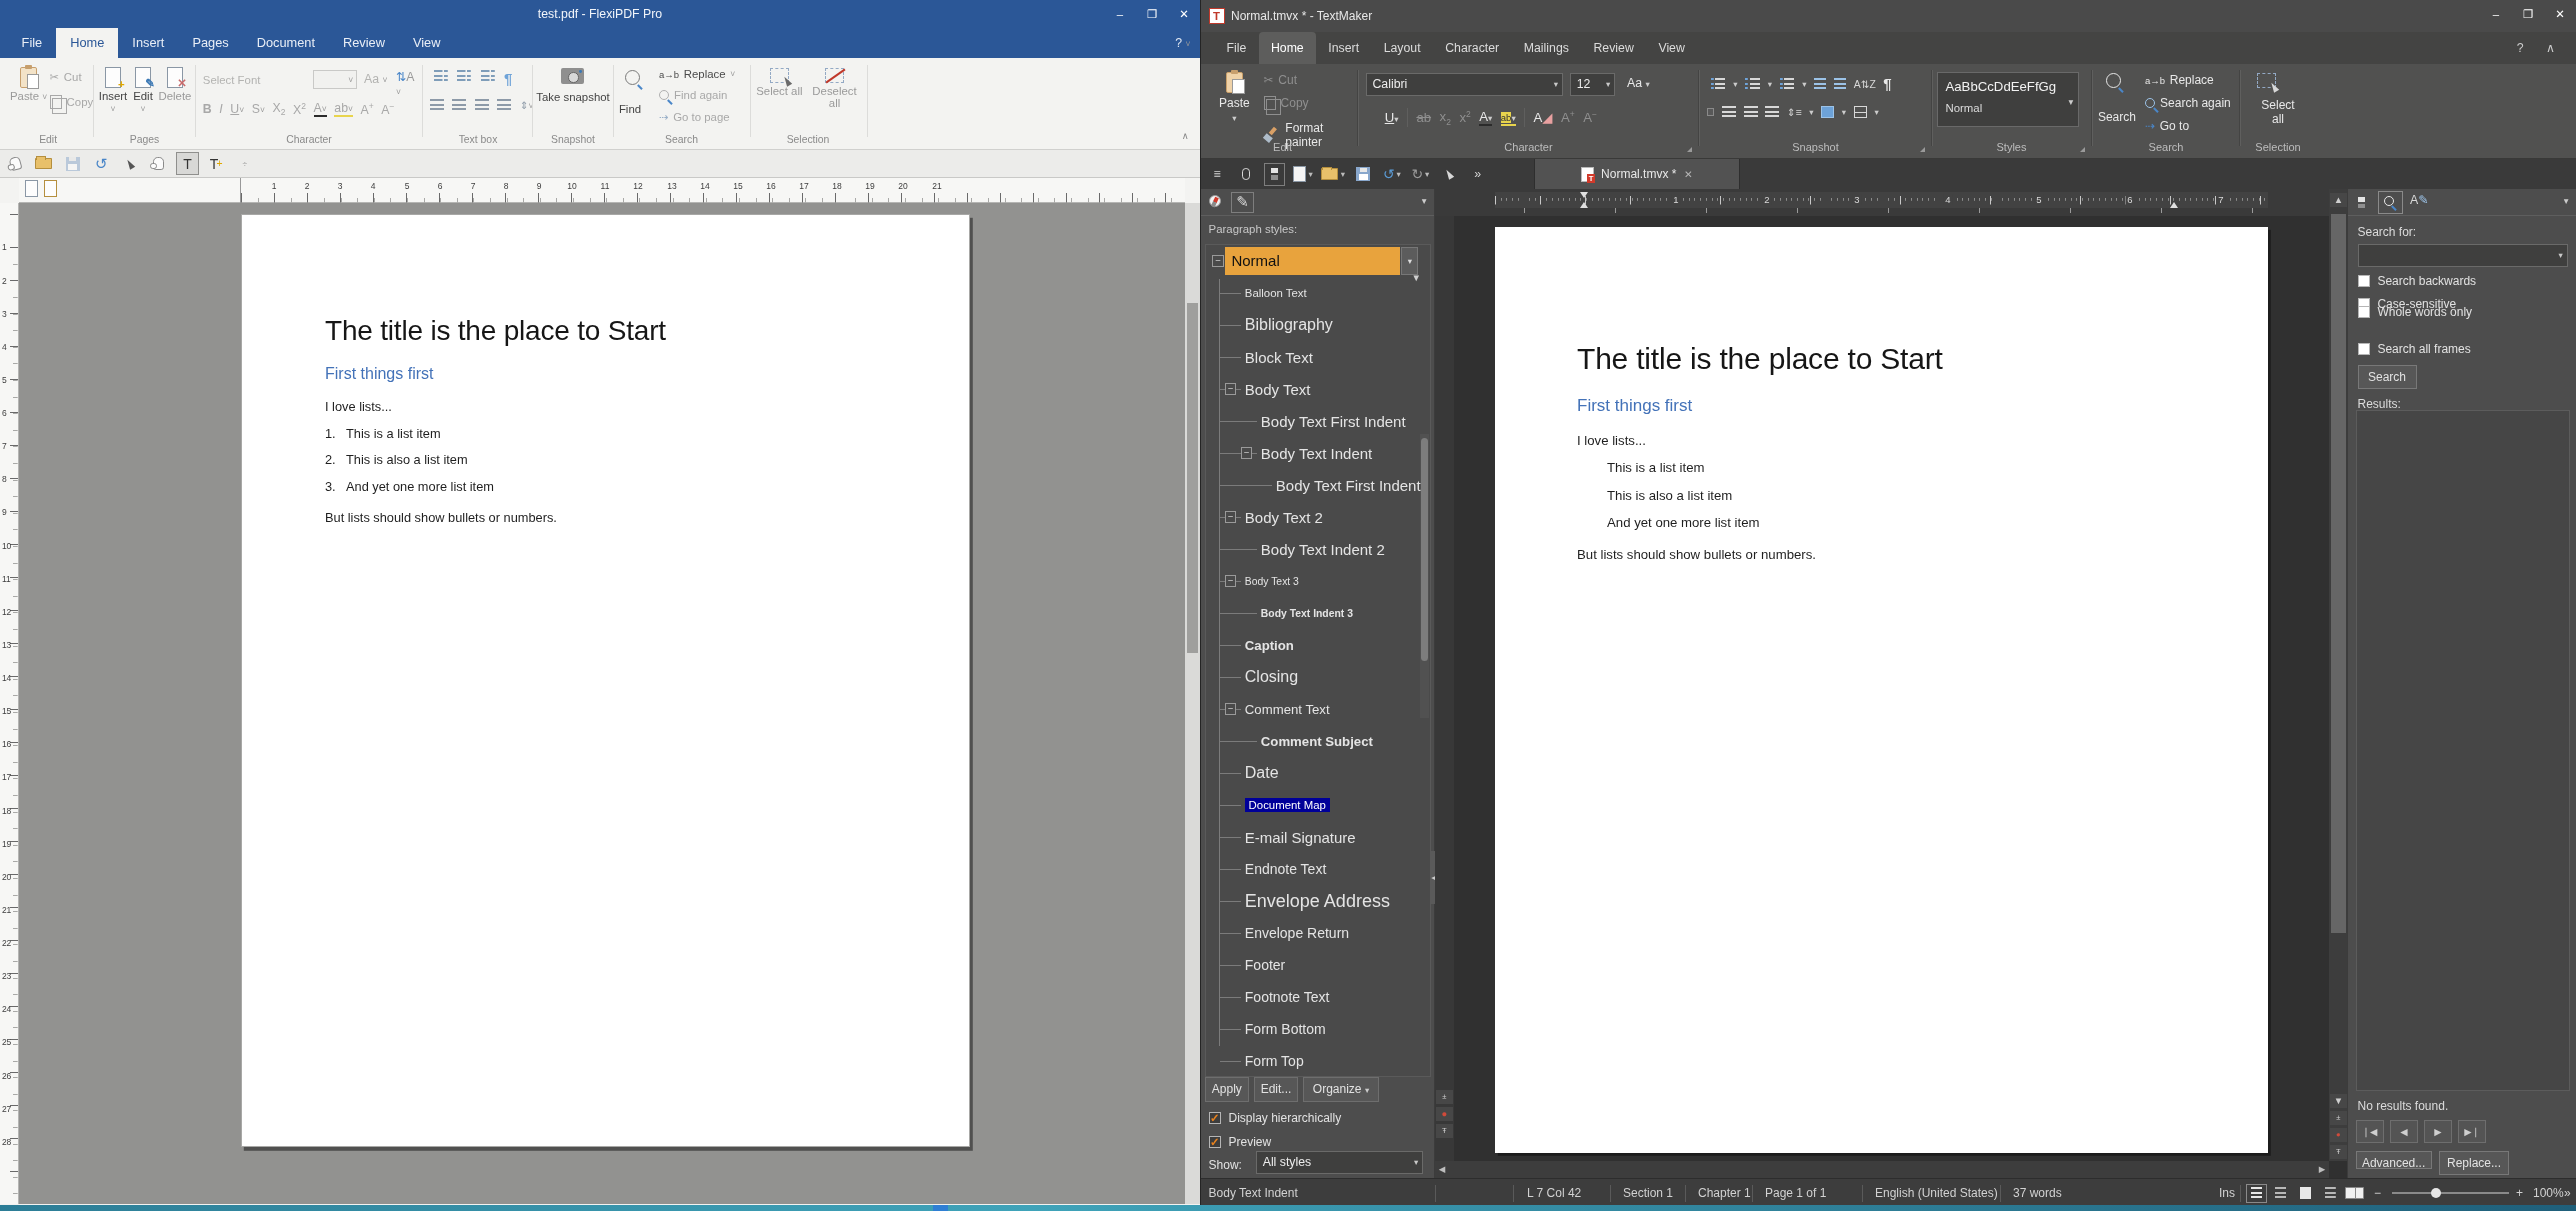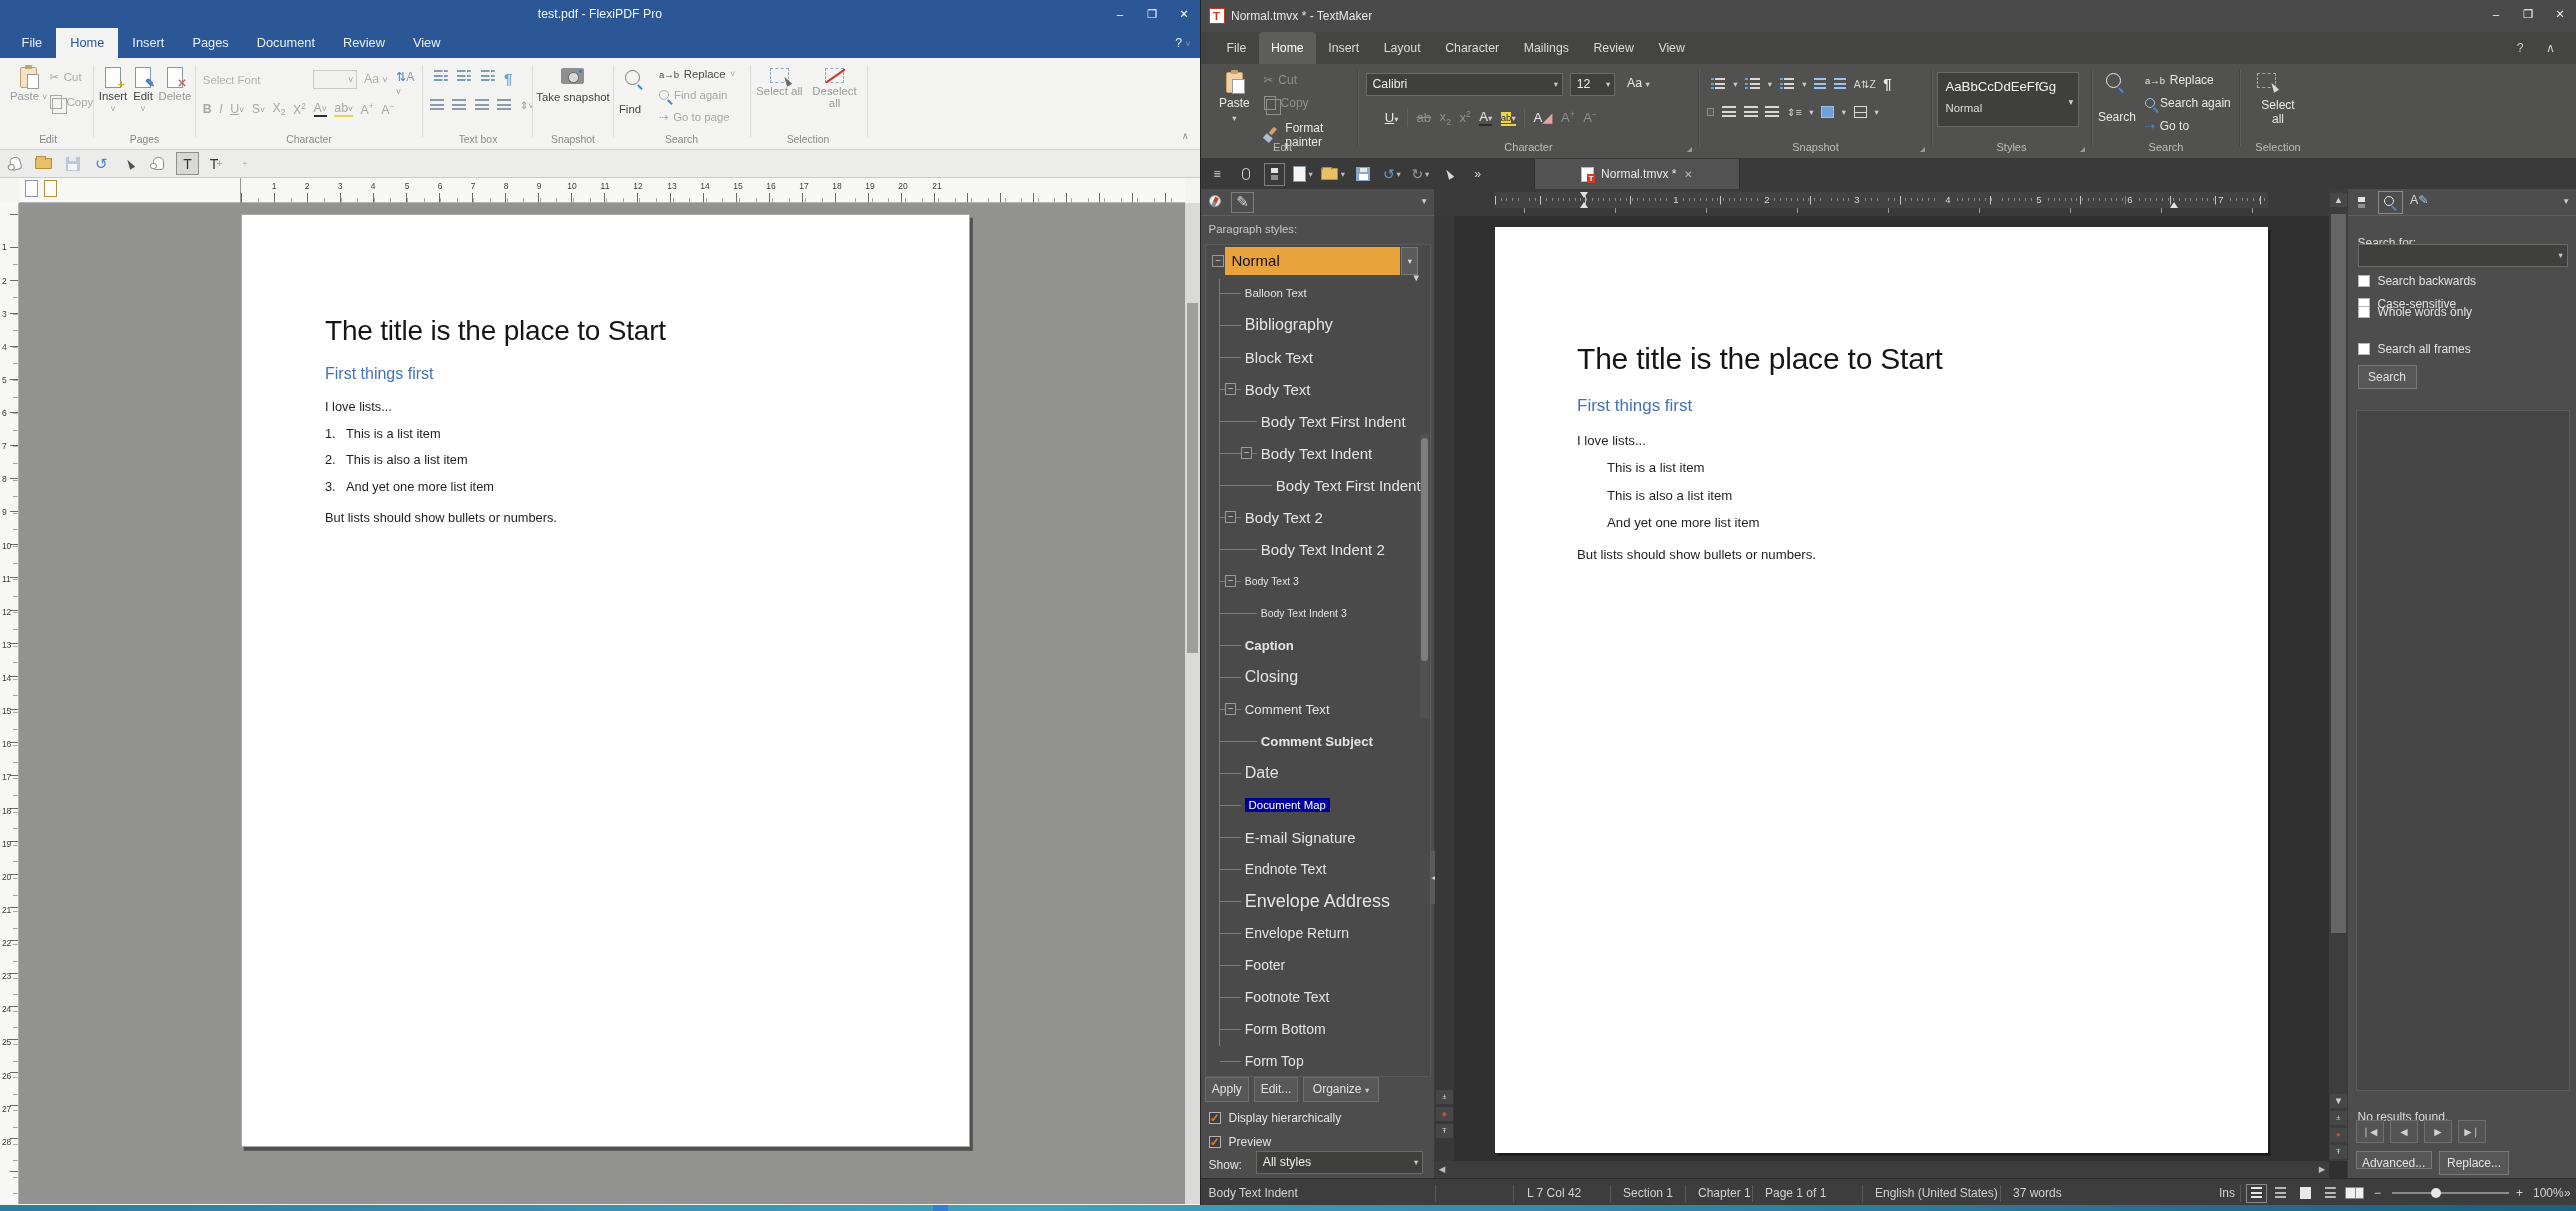--- a/index.html
+++ b/index.html
@@ -120,21 +120,21 @@
   .tm-pg-title { font-size:30px; letter-spacing:-0.2px; color:#161616; }
   .tm-pg-head { margin-top:20px; font-size:17px; color:#4372b8; }
   .tm-pg-p { margin-top:17px; font-size:13.2px; }
   .tm-vscroll { position:absolute; right:0; top:0; width:19px; bottom:17px; background:#3d3d3d; }
   .tm-vscroll .thumb { position:absolute; left:1.9px; right:1.9px; top:24.6px; height:719px; background:#666; }
   .sq { position:absolute; left:0.9px; width:17px; height:14px; background:#474747; color:#cfcfcf; text-align:center; font-size:9.5px; line-height:14px; }
   .tm-hscroll { position:absolute; left:0; right:19px; bottom:0; height:17px; background:#3d3d3d; color:#bdbdbd; }
   .tm-hscroll .ar { position:absolute; top:0; font-size:8.5px; line-height:17px; }
 
   .tm-search { position:absolute; right:0; top:189px; width:229px; bottom:28px; background:#4d4d4d; border-left:0.9px solid #3c3c3c; }
-  .sp-label { position:absolute; left:9.5px; font-size:12px; color:#dcdcdc;margin-top:11px; }
+  .sp-label { position:absolute; left:9.5px; font-size:12px; color:#dcdcdc; }
   .sp-btn { position:absolute; background:#575757; border:0.9px solid #787878; color:#e2e2e2; font-size:12px; text-align:center; }
   .results-box { position:absolute; left:7.6px; top:221px; width:214px; height:681px; background:#464646; border:0.9px solid #5c5c5c; }
   .navbtn { position:absolute; top:931px; width:28px; height:23px; background:#545454; border:0.9px solid #6e6e6e; color:#cfcfcf; text-align:center; line-height:21px; font-size:9.5px; }
 
   .tm-status { position:absolute; left:0; right:0; bottom:0; height:28px; background:#3d3d3d; border-top:0.9px solid #2d2d2d; color:#d2d2d2; font-size:12px; }
   .st-item { position:absolute; top:0; line-height:28px; }
   .st-div { position:absolute; top:5.7px; width:0.9px; height:17px; background:#5a5a5a; }
   .viewico { position:absolute; top:4.7px; width:21px; height:19px; display:flex; align-items:center; justify-content:center; }
   .viewico.boxed { border:0.9px solid #8a8a8a; }
   .zoomtrack { position:absolute; top:13.2px; height:1.9px; background:#8a8a8a; }
@@ -696,21 +696,21 @@
             <i class="stub" style="left: 14px; width: 37px;"></i>
             <span class="slabel" style="margin-left: 55px; font-size: 15px; font-weight: normal;">Body Text Indent 2</span>
           </div>
           <div class="srow">
             <i class="stub" style="left: 14px; width: 21px;"></i>
             <i class="mbox" style="left: 19px;">−</i>
             <span class="slabel" style="margin-left: 39px; font-size: 10.4px; font-weight: normal;">Body Text 3</span>
           </div>
           <div class="srow">
             <i class="stub" style="left: 14px; width: 37px;"></i>
-            <span class="slabel" style="margin-left: 55px; font-size: 10.4px; font-weight: normal;">Body Text Indent 3</span>
+            <span class="slabel" style="margin-left: 55px; font-size: 10.4px; font-weight: bold;">Body Text Indent 3</span>
           </div>
           <div class="srow">
             <i class="stub" style="left: 14px; width: 21px;"></i>
             <span class="slabel" style="margin-left: 39px; font-size: 13.2px; font-weight: bold;">Caption</span>
           </div>
           <div class="srow">
             <i class="stub" style="left: 14px; width: 21px;"></i>
             <span class="slabel" style="margin-left: 39px; font-size: 16px; font-weight: normal;">Closing</span>
           </div>
           <div class="srow">

